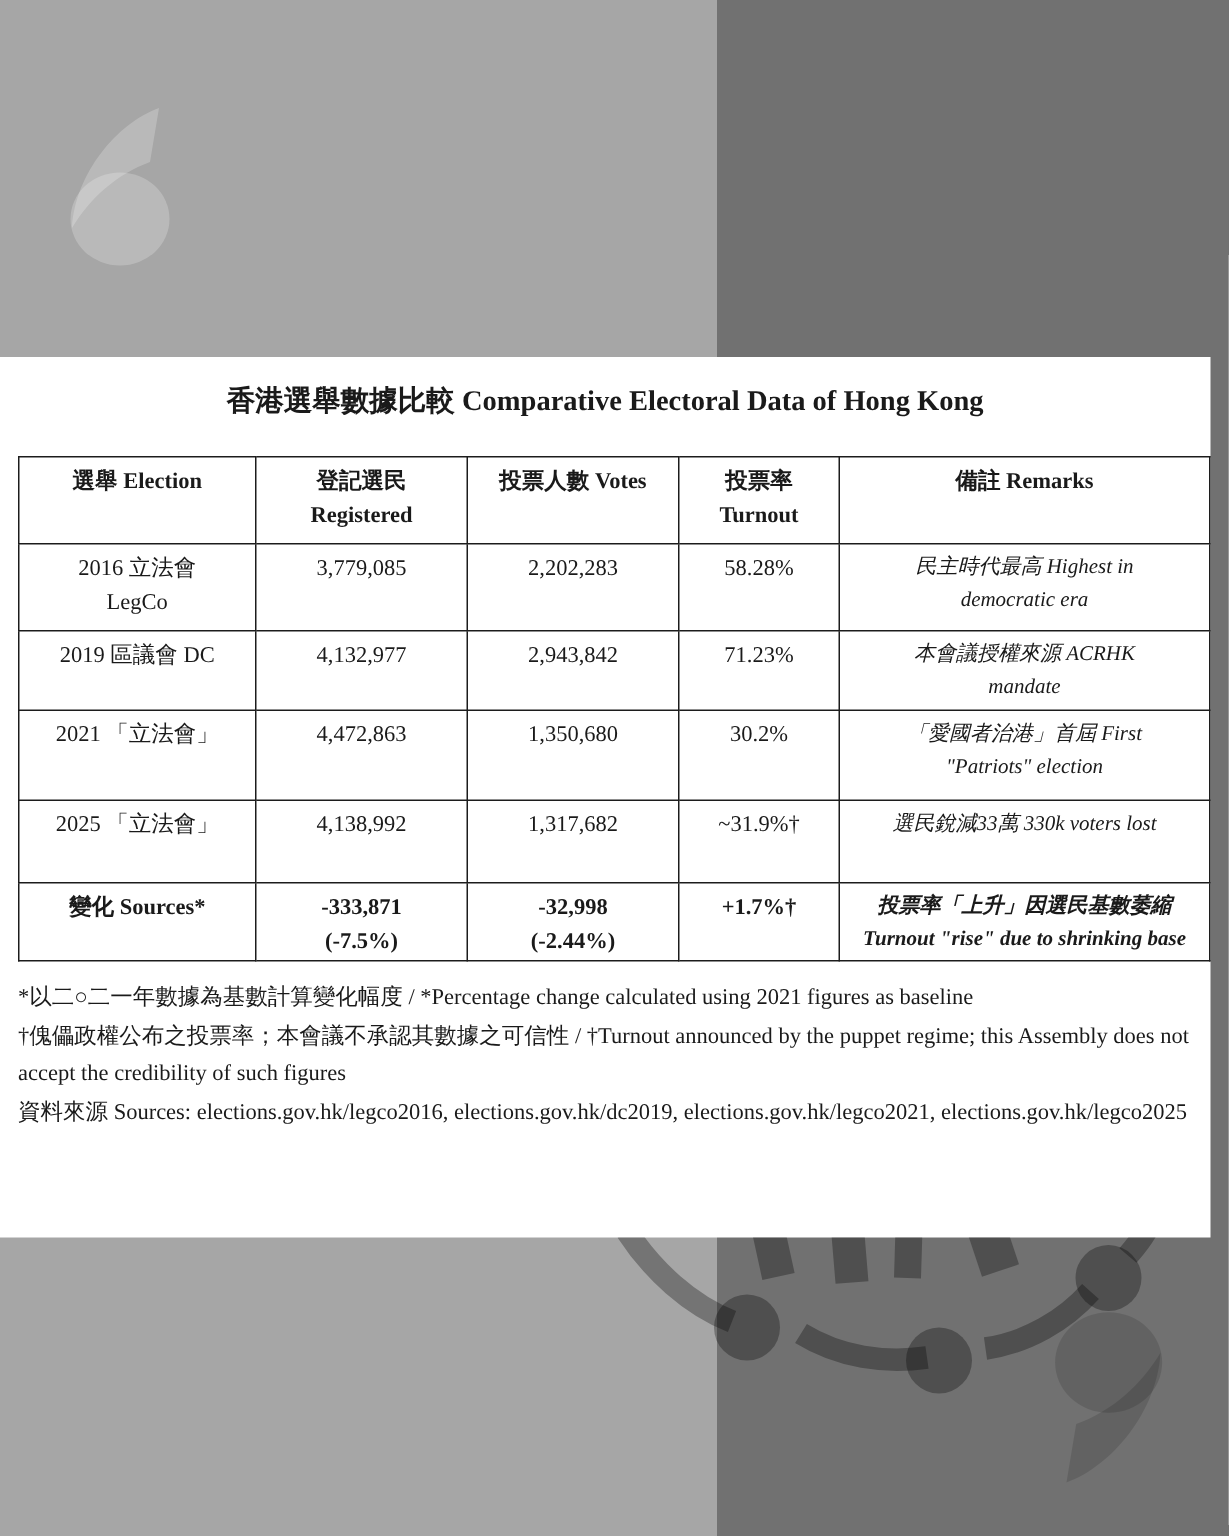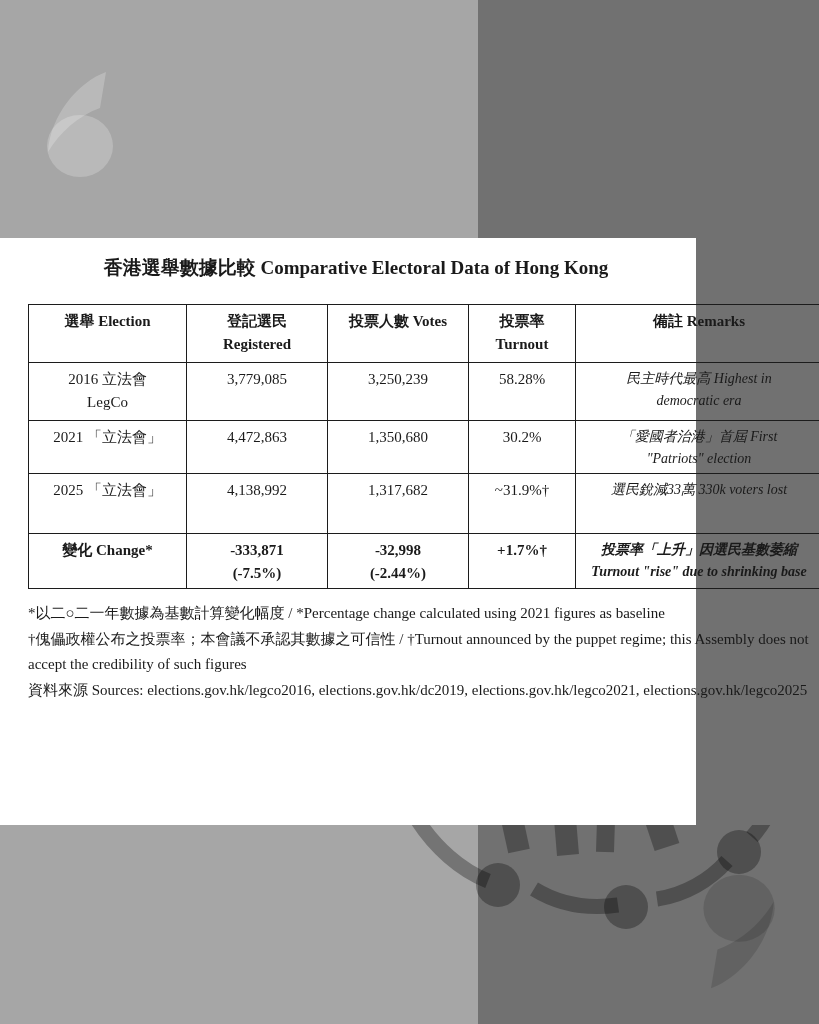--- a/index.html
+++ b/index.html
@@ -16,23 +16,23 @@
   .bg-left  { left: 0;     width: 478px; background: #a6a6a6; }
   .bg-right { left: 478px; width: 341px; background: #717171; }
 
   .quote-open  { position: absolute; left: 44px;  top: 72px;  }
   .quote-close { position: absolute; left: 698px; top: 870px; }
   .emblem      { position: absolute; left: 410px; top: 825px; }
 
   .panel {
     position: absolute;
     left: 0; top: 238px;
-    width: 696px; height: 587px;
+    width: 807px; height: 587px;
     background: #ffffff;
-    padding: 16px 12px 0 28px;
+    padding: 16px 12px 0 12px;
   }
   .doc-title {
     font-size: 19px;
     font-weight: bold;
     text-align: center;
     line-height: 28px;
     margin-bottom: 22px;
   }
   table.data-table {
     border-collapse: collapse;
@@ -102,40 +102,47 @@
             <th data-name="column-header-registered">登記選民<br>Registered</th>
             <th data-name="column-header-votes">投票人數 Votes</th>
             <th data-name="column-header-turnout">投票率<br>Turnout</th>
             <th data-name="column-header-remarks">備註 Remarks</th>
           </tr>
       </thead>
       <tbody data-name="table-body">
           <tr data-name="table-row">
             <td data-name="cell-election">2016 立法會<br>LegCo</td>
             <td data-name="cell-registered">3,779,085</td>
-            <td data-name="cell-votes">3,250,239</td>
+            <td data-name="cell-votes">2,202,283</td>
             <td data-name="cell-turnout">58.28%</td>
             <td data-name="cell-remarks">民主時代最高 Highest in<br>democratic era</td>
+          </tr>
+          <tr data-name="table-row">
+            <td data-name="cell-election">2019 區議會 DC</td>
+            <td data-name="cell-registered">4,132,977</td>
+            <td data-name="cell-votes">2,943,842</td>
+            <td data-name="cell-turnout">71.23%</td>
+            <td data-name="cell-remarks">本會議授權來源 ACRHK<br>mandate</td>
           </tr>
           <tr data-name="table-row">
             <td data-name="cell-election">2021 「立法會」</td>
             <td data-name="cell-registered">4,472,863</td>
             <td data-name="cell-votes">1,350,680</td>
             <td data-name="cell-turnout">30.2%</td>
             <td data-name="cell-remarks">「愛國者治港」首屆 First<br>"Patriots" election</td>
           </tr>
           <tr data-name="table-row">
             <td data-name="cell-election">2025 「立法會」</td>
             <td data-name="cell-registered">4,138,992</td>
             <td data-name="cell-votes">1,317,682</td>
             <td data-name="cell-turnout">~31.9%†</td>
             <td data-name="cell-remarks">選民銳減33萬 330k voters lost</td>
           </tr>
           <tr data-name="table-row" class="bold-row">
-            <td data-name="cell-election">變化 Change*</td>
+            <td data-name="cell-election">變化 Sources*</td>
             <td data-name="cell-registered">-333,871<br>(-7.5%)</td>
             <td data-name="cell-votes">-32,998<br>(-2.44%)</td>
             <td data-name="cell-turnout">+1.7%†</td>
             <td data-name="cell-remarks">投票率「上升」因選民基數萎縮<br>Turnout "rise" due to shrinking base</td>
           </tr>
         </tbody>
     </table>
 
     <div class="footnotes" data-name="footnotes">
       <p data-name="footnote-baseline">*以二○二一年數據為基數計算變化幅度 / *Percentage change calculated using 2021 figures as baseline</p>

